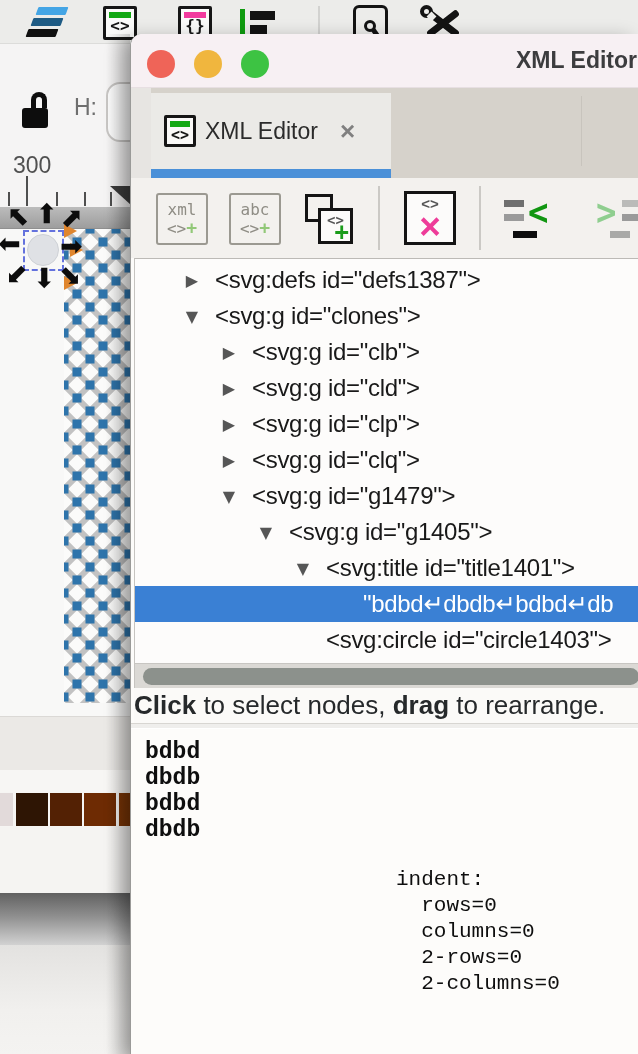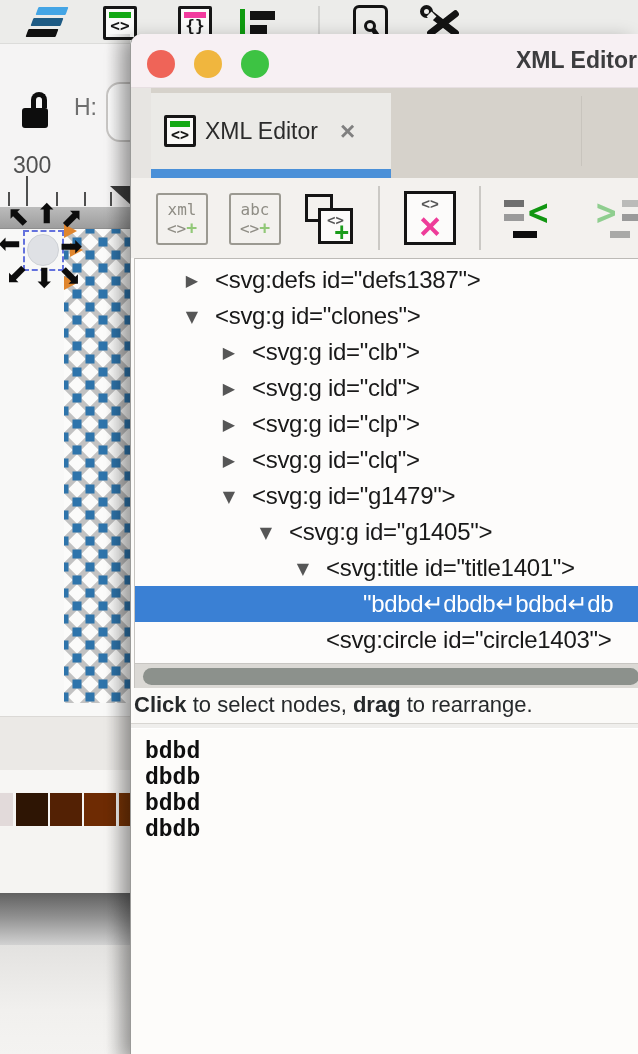--- a/index.html
+++ b/index.html
@@ -137,21 +137,21 @@
   .trow .tlab{ font-size:24px; color:#191919; letter-spacing:-0.3px; margin-left:8px; }
   .trow.sel{ background:#3a80d4; }
   .trow.sel .tlab{ color:#ffffff; }
 
   .hscroll{ position:absolute; left:3px; top:629px; width:505px; height:25px; background:#dbd9d5;
     border-top:1px solid #c8c6c2; border-left:1px solid #c6c4c0; }
   .hthumb{ position:absolute; left:8px; top:4px; width:calc(100% - 8px); height:17px;
     background:#8c918c; border-radius:9px; }
 
   .hint{ position:absolute; left:3px; top:654px; width:505px; height:35px; background:#fbfaf8;
-    font-size:22px; color:#26292b; line-height:34px; white-space:nowrap; }
+    font-size:26px; color:#26292b; line-height:34px; white-space:nowrap; }
   .hint b{ font-weight:bold; }
 
   .vdivider{ position:absolute; left:0; top:689px; width:100%; height:6px; background:#efeeec;
     border-top:1px solid #d8d6d2; border-bottom:1px solid #ffffff; }
 
   .valuepane{ position:absolute; left:0; top:695px; width:100%; height:325px; background:#fdfcfa; }
   .value-text{ position:absolute; left:14px; top:10px; white-space:pre;
     font-family:"Liberation Mono",monospace; font-weight:bold; font-size:23px; line-height:26px; color:#0e0e0e; }
   .indent-text{ position:absolute; left:265px; top:138px; white-space:pre;
     font-family:"Liberation Mono",monospace; font-size:21px; line-height:26px; color:#0e0e0e; }
@@ -372,16 +372,21 @@
 
     <div class="hint"><b>Click</b><span> to select nodes, </span><b>drag</b><span> to rearrange.</span></div>
 
     <div class="vdivider"></div>
 
     <div class="valuepane">
       <div class="value-text">bdbd
 dbdb
 bdbd
 dbdb</div>
+      <div class="indent-text">indent:
+  rows=0
+  columns=0
+  2-rows=0
+  2-columns=0</div>
     </div>
 
   </div>
 </div>
 
 </body></html>

